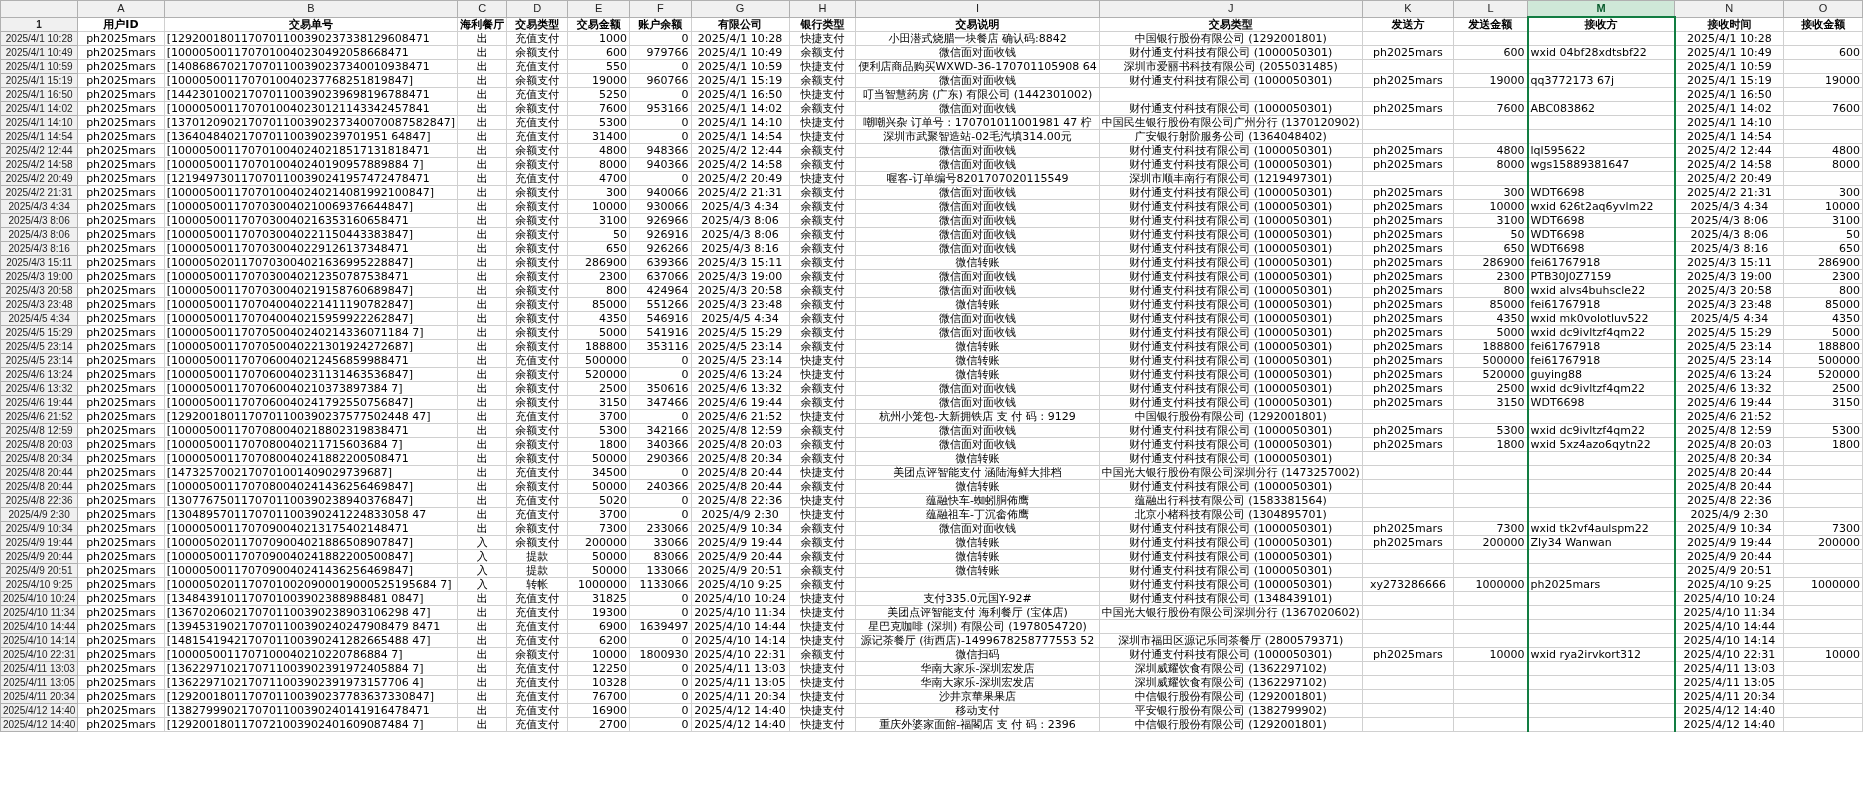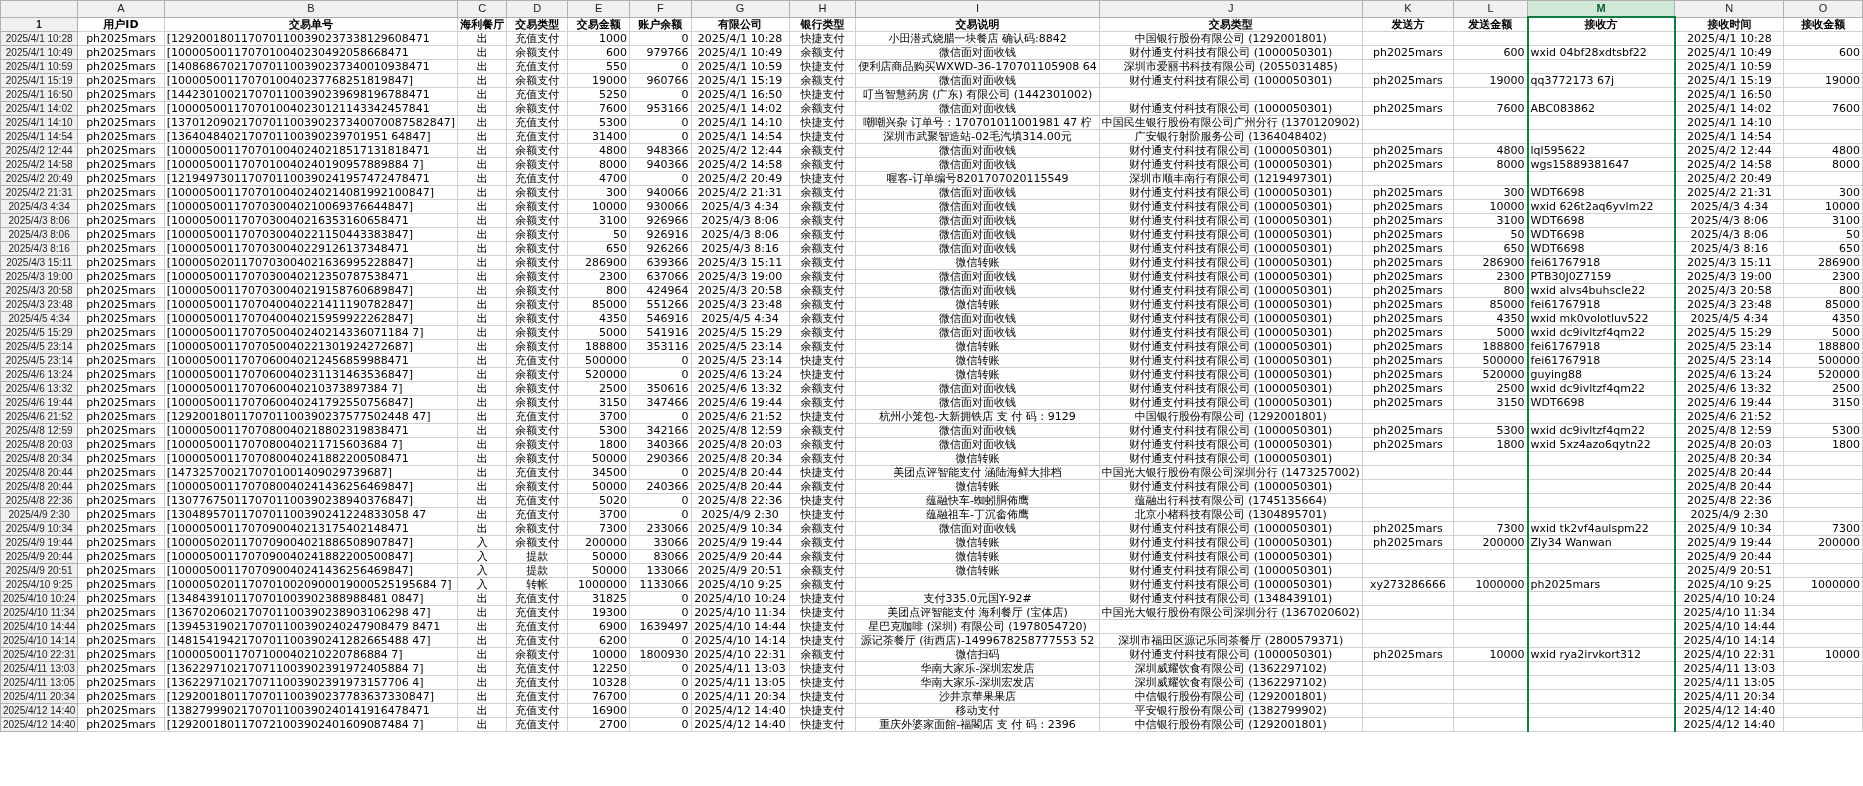--- a/index.html
+++ b/index.html
@@ -680,21 +680,21 @@
           <td class="rowhdr">2025/4/8 22:36</td>
           <td class="zh c-center">ph2025mars</td>
           <td class="zh c-left">[1307767501170701100390238940376847]</td>
           <td class="zh c-center">出</td>
           <td class="zh c-center">充值支付</td>
           <td class="zh c-right">5020</td>
           <td class="zh c-right">0</td>
           <td class="zh c-center">2025/4/8 22:36</td>
           <td class="zh c-center">快捷支付</td>
           <td class="zh c-center">蕴融快车-蜘蚓胴佈鹰</td>
-          <td class="zh c-center">蕴融出行科技有限公司 (1745135664)</td>
+          <td class="zh c-center">蕴融出行科技有限公司 (1583381564)</td>
           <td class="zh c-center"></td>
           <td class="zh c-right"></td>
           <td class="zh c-left colM"></td>
           <td class="zh c-center">2025/4/8 22:36</td>
           <td class="zh c-right"></td>
         </tr>
         <tr>
           <td class="rowhdr">2025/4/9 2:30</td>
           <td class="zh c-center">ph2025mars</td>
           <td class="zh c-left">[1304895701170701100390241224833058 47</td>

